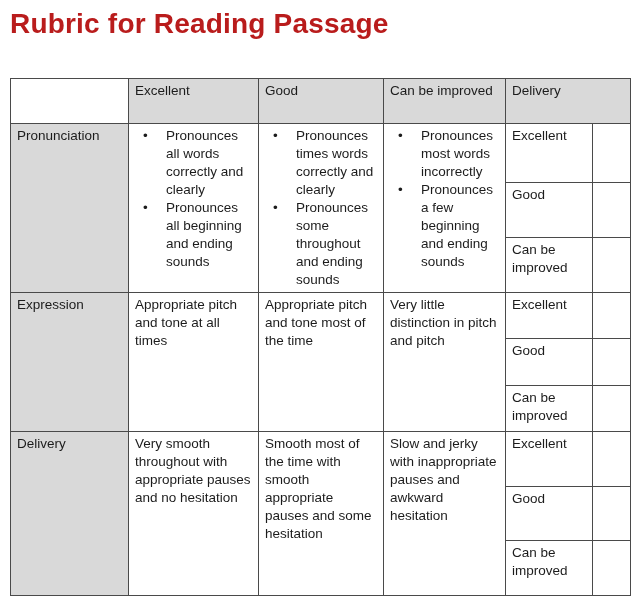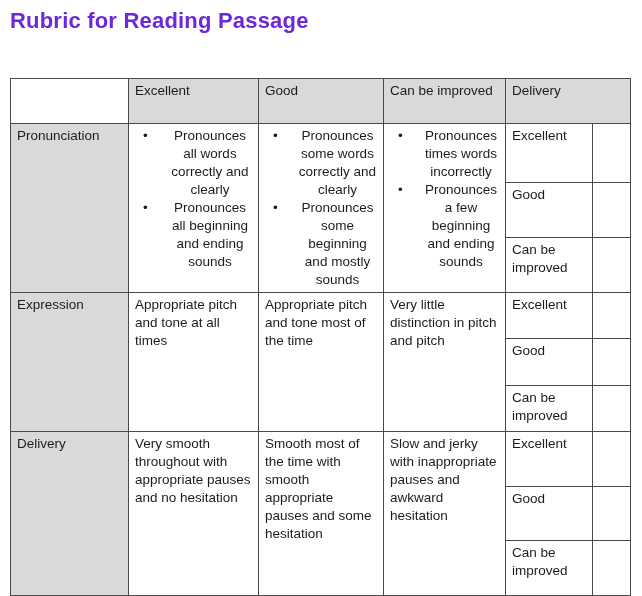--- a/index.html
+++ b/index.html
@@ -11,21 +11,21 @@
   }
   *{box-sizing:border-box;}
   html,body{margin:0;padding:0;}
   body{
     width:642px;height:596px;position:relative;background:var(--bg);
     font-family:"Liberation Sans","DejaVu Sans",sans-serif;
     color:var(--text);overflow:hidden;
   }
   .page-title{
     position:absolute;left:10px;top:8px;margin:0;
-    font-size:22px;font-weight:bold;letter-spacing:0.2px;color:#6d28d9;
+    font-size:28px;font-weight:bold;letter-spacing:0.2px;color:#b91c1c;
   }
   table.rubric{
     position:absolute;left:10px;top:78px;
     border-collapse:collapse;table-layout:fixed;width:620px;
     border:1px solid var(--border);
   }
   table.rubric td,table.rubric th{
     border:1px solid var(--border);
     vertical-align:top;text-align:left;
     padding:3px 4px 3px 6px;
@@ -35,21 +35,21 @@
   th.col-head{
     background:var(--fill-header);
     text-align:center;vertical-align:middle;
     font-weight:bold;font-size:14px;padding:2px 4px;
   }
   th.corner{background:var(--bg);}
   td.row-label{
     background:var(--fill-label);
     font-weight:bold;font-size:14px;
   }
-  ul.bullets{margin:0;padding:0;list-style:none;text-align:center;}
+  ul.bullets{margin:0;padding:0;list-style:none;}
   ul.bullets li{position:relative;padding-left:31px;margin:0;}
   ul.bullets li::before{content:"\2022";position:absolute;left:8px;top:0;}
   td.check-label{padding-right:2px;}
   td.check-cell{padding:0;}
 </style>
 </head>
 <body>
 
 <h1 class="page-title">Rubric for Reading Passage</h1>
 
@@ -75,27 +75,27 @@
   <tr style="height:56px">
     <td class="row-label" rowspan="3">Pronunciation</td>
     <td rowspan="3">
       <ul class="bullets">
         <li>Pronounces all words correctly and clearly</li>
         <li>Pronounces all beginning and ending sounds</li>
       </ul>
     </td>
     <td rowspan="3">
       <ul class="bullets">
-        <li>Pronounces some words correctly and clearly</li>
-        <li>Pronounces some beginning and mostly sounds</li>
+        <li>Pronounces times words correctly and clearly</li>
+        <li>Pronounces some throughout and ending sounds</li>
       </ul>
     </td>
     <td rowspan="3">
       <ul class="bullets">
-        <li>Pronounces times words incorrectly</li>
+        <li>Pronounces most words incorrectly</li>
         <li>Pronounces a few beginning and ending sounds</li>
       </ul>
     </td>
     <td class="check-label">Excellent</td>
     <td class="check-cell"></td>
   </tr>
   <tr style="height:53px">
     <td class="check-label">Good</td>
     <td class="check-cell"></td>
   </tr>

